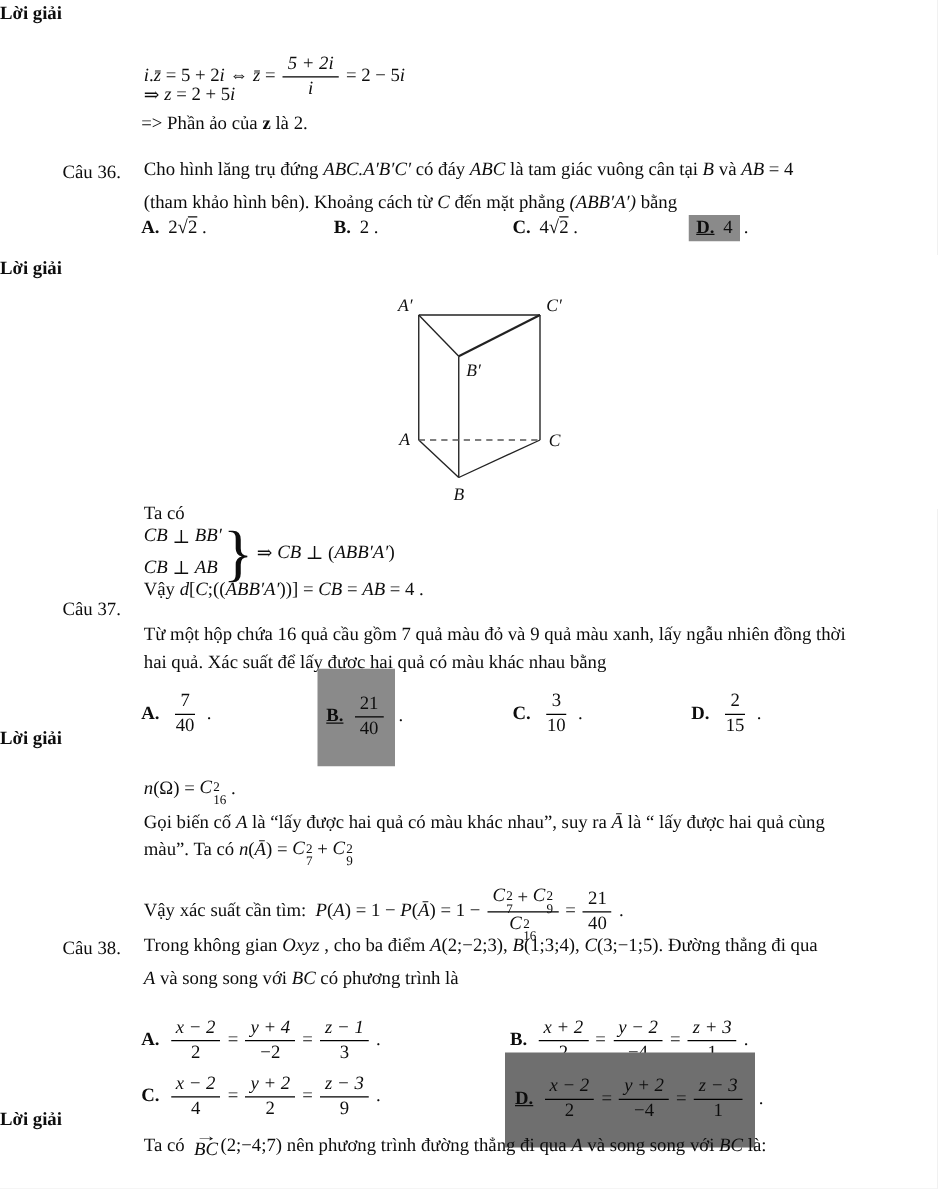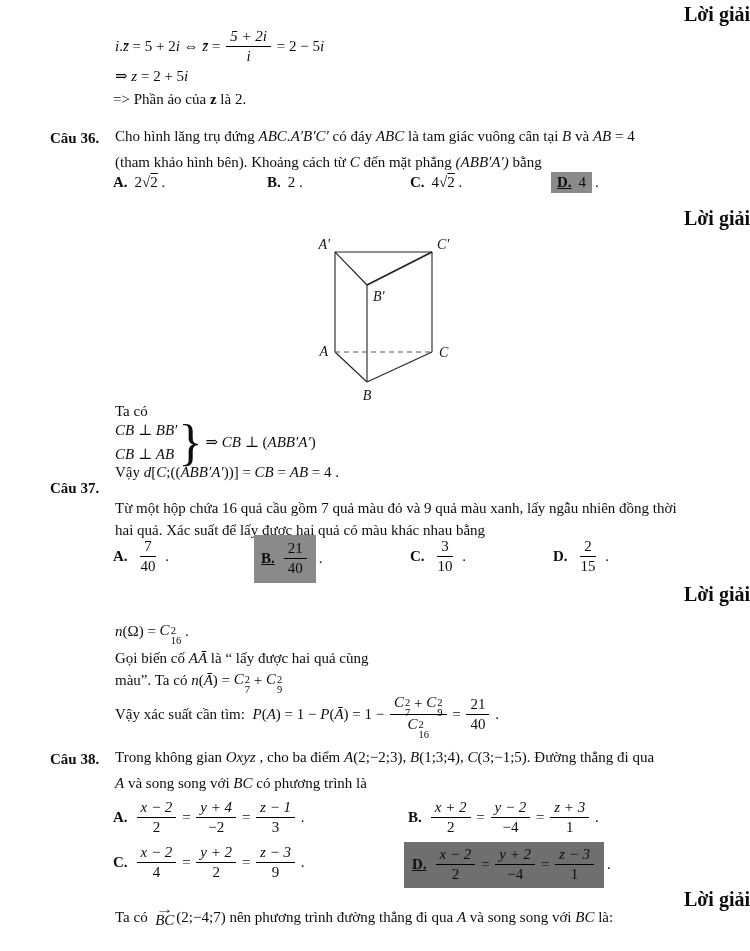--- a/index.html
+++ b/index.html
@@ -1,27 +1,27 @@
 <!DOCTYPE html>
 <html><head>
 <meta charset="utf-8">
 <style>
   html,body{margin:0;padding:0;background:#e8e8e8;}
   #page{position:relative;width:750px;height:951px;background:#ffffff;margin:0 auto;
         font-family:"Liberation Serif","DejaVu Serif",serif;font-size:15px;color:#0d0d0d;overflow:hidden;}
   #page span{white-space:pre;}
-  .heading{position:absolute;left:0;width:100%;text-align:right;font-weight:700;font-size:20px;}
-  .qlabel{position:absolute;font-weight:700;}
+  .heading{position:absolute;left:0;width:100%;text-align:left;font-weight:700;font-size:15px;}
+  .qlabel{position:absolute;font-weight:400;}
   .tline{position:absolute;white-space:pre;}
   .mline{position:absolute;display:flex;align-items:center;}
   .mline.rel{position:relative;}
   .i{font-style:italic;}
   .b{font-weight:700;}
   .u{text-decoration:underline;}
-  .frac{display:inline-flex;flex-direction:column;align-items:center;text-align:left;margin:0 2px;line-height:1.15;}
+  .frac{display:inline-flex;flex-direction:column;align-items:center;text-align:left;margin:15px 2px;line-height:1.15;}
   .frac .num{padding:0 4px 1px;border-bottom:1px solid #000;display:flex;justify-content:center;align-items:center;}
   .frac .den{padding:1px 4px 0;display:flex;justify-content:center;align-items:center;}
   .sqrt-rad{text-decoration:overline;}
   .cbx{display:inline-flex;}
   .cbx .base{font-style:italic;}
   .cbx .ss{display:inline-flex;flex-direction:column;font-size:10.5px;line-height:9.5px;transform:translateY(4px);margin-left:1px;}
   .vec{display:inline-flex;flex-direction:column;align-items:center;margin-right:2px;}
   .vec .arr{font-size:12px;line-height:7px;transform:scaleX(1.5);}
   .vec .base{font-style:italic;line-height:15px;}
   .brace{font-size:50px;font-weight:400;line-height:46px;margin:0 3px 0 1px;}
@@ -198,20 +198,21 @@
   <div class="heading" style="top:583px">Lời giải</div>
   <div class="mline" style="top:622px;left:115px">
       <span class="i">n</span>
       <span class="">(Ω) = </span>
       <span class="cbx"><span class="base">C</span><span class="ss"><span class="csup">2</span><span class="csub">16</span></span></span>
       <span class=""> .</span>
     </div>
   <div class="mline" style="top:650px;left:115px">
       <span class="">Gọi biến cố </span>
       <span class="i">A</span>
+      <span class=""> là “lấy được hai quả có màu khác nhau”, suy ra </span>
       <span class="i">Ā</span>
       <span class=""> là “ lấy được hai quả cùng</span>
     </div>
   <div class="mline" style="top:671px;left:115px">
       <span class="">màu”. Ta có </span>
       <span class="i">n</span>
       <span class="">(</span>
       <span class="i">Ā</span>
       <span class="">) = </span>
       <span class="cbx"><span class="base">C</span><span class="ss"><span class="csup">2</span><span class="csub">7</span></span></span>

